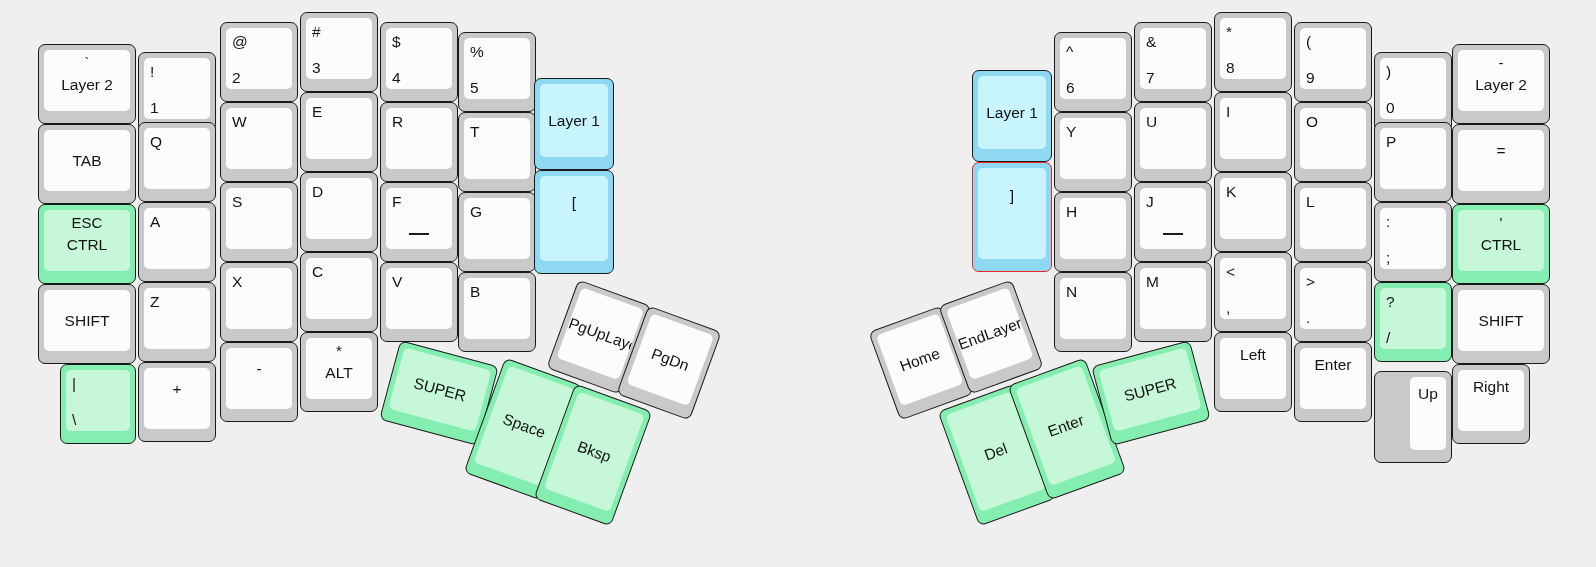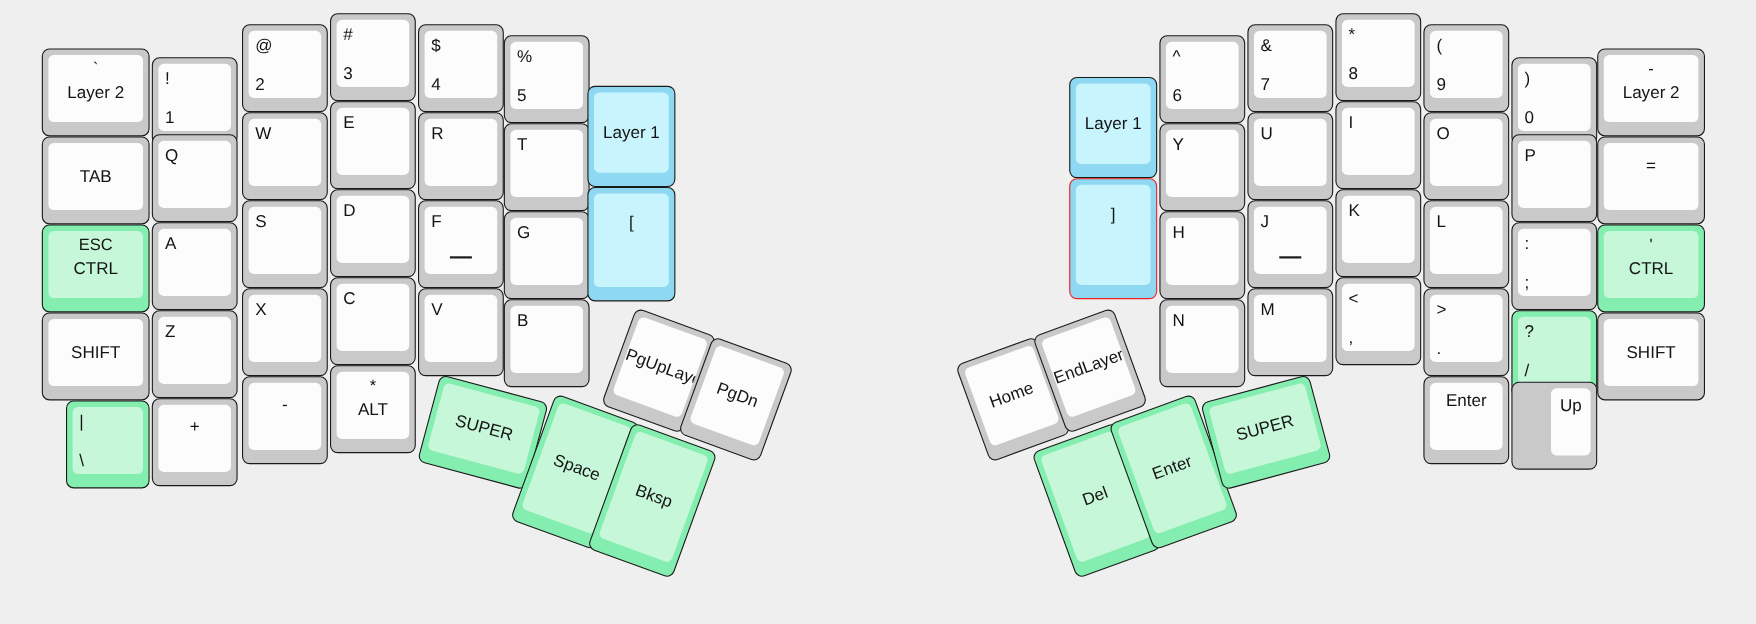--- a/index.html
+++ b/index.html
@@ -369,20 +369,25 @@
         <div class="face">
           <div class="lg letter">K</div>
         </div>
       </div>
       <div class="key" style="left: 1214px; top: 252px; width: 78px; height: 80px;">
         <div class="face">
           <div class="lg tl">&lt;</div>
           <div class="lg bl">,</div>
         </div>
       </div>
+      <div class="key" style="left: 1214px; top: 332px; width: 78px; height: 80px;">
+        <div class="face">
+          <div class="lg top">Left</div>
+        </div>
+      </div>
       <div class="key" style="left: 1294px; top: 22px; width: 78px; height: 80px;">
         <div class="face">
           <div class="lg tl">(</div>
           <div class="lg bl">9</div>
         </div>
       </div>
       <div class="key" style="left: 1294px; top: 102px; width: 78px; height: 80px;">
         <div class="face">
           <div class="lg letter">O</div>
         </div>
@@ -419,21 +424,21 @@
           <div class="lg tl">:</div>
           <div class="lg bl">;</div>
         </div>
       </div>
       <div class="key green" style="left: 1374px; top: 282px; width: 78px; height: 80px;">
         <div class="face">
           <div class="lg tl">?</div>
           <div class="lg bl">/</div>
         </div>
       </div>
-      <div class="key" style="left: 1374px; top: 347px; width: 78px; height: 80px; padding-left: 35px;">
+      <div class="key" style="left: 1374px; top: 371px; width: 78px; height: 92px; padding-left: 35px;">
         <div class="face">
           <div class="lg top">Up</div>
         </div>
       </div>
       <div class="key" style="left: 1452px; top: 44px; width: 98px; height: 80px;">
         <div class="face">
           <div class="lg mark">-</div>
           <div class="lg ctr" style="top: 58%;">Layer 2</div>
         </div>
       </div>
@@ -444,16 +449,21 @@
       </div>
       <div class="key green" style="left: 1452px; top: 204px; width: 98px; height: 80px;">
         <div class="face">
           <div class="lg mark">'</div>
           <div class="lg ctr" style="top: 58%;">CTRL</div>
         </div>
       </div>
       <div class="key" style="left: 1452px; top: 284px; width: 98px; height: 80px;">
         <div class="face">
           <div class="lg ctr">SHIFT</div>
+        </div>
+      </div>
+      <div class="key" style="left: 1452px; top: 364px; width: 78px; height: 80px;">
+        <div class="face">
+          <div class="lg top">Right</div>
         </div>
       </div>
     </div>
   </div>
 
 </body></html>

